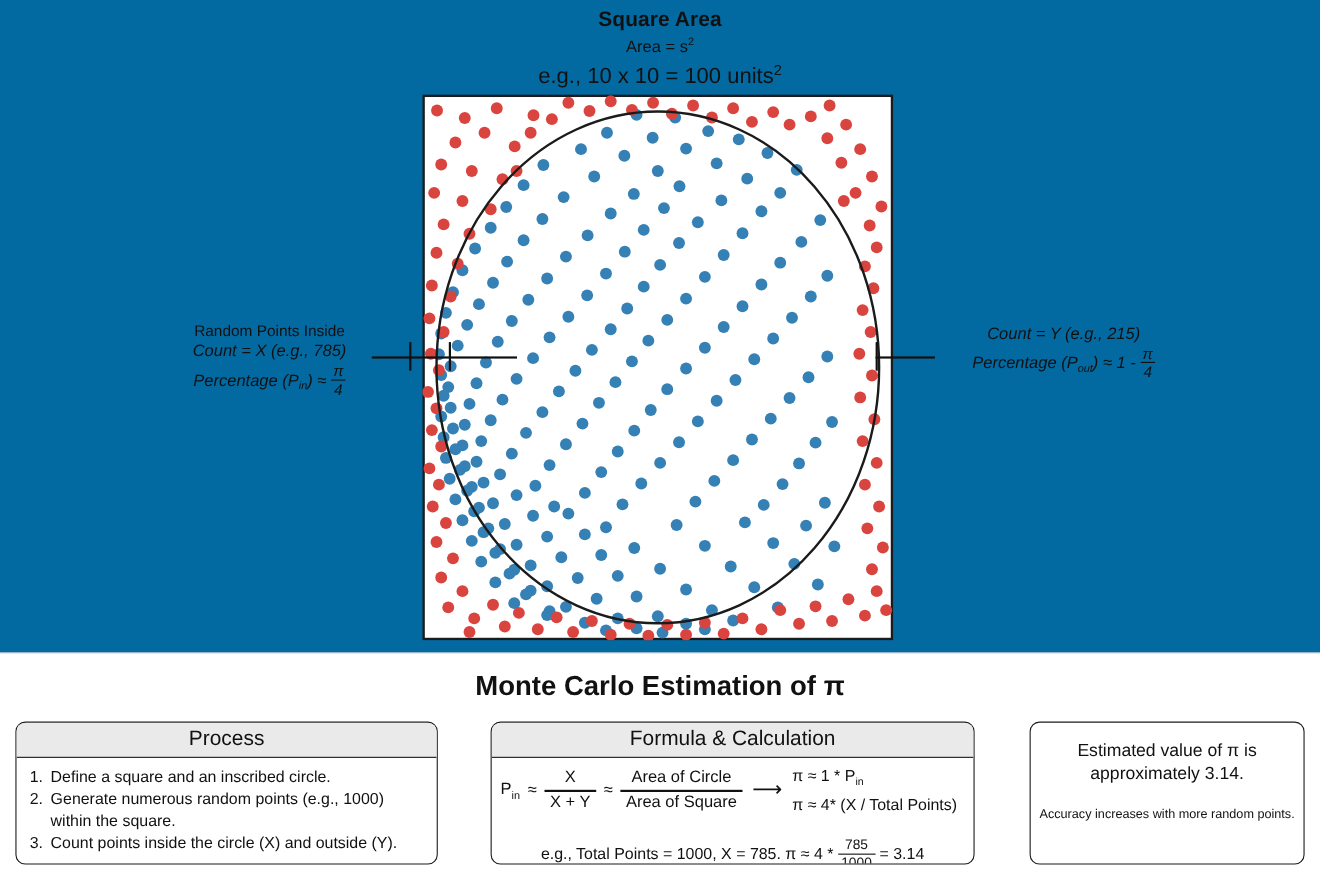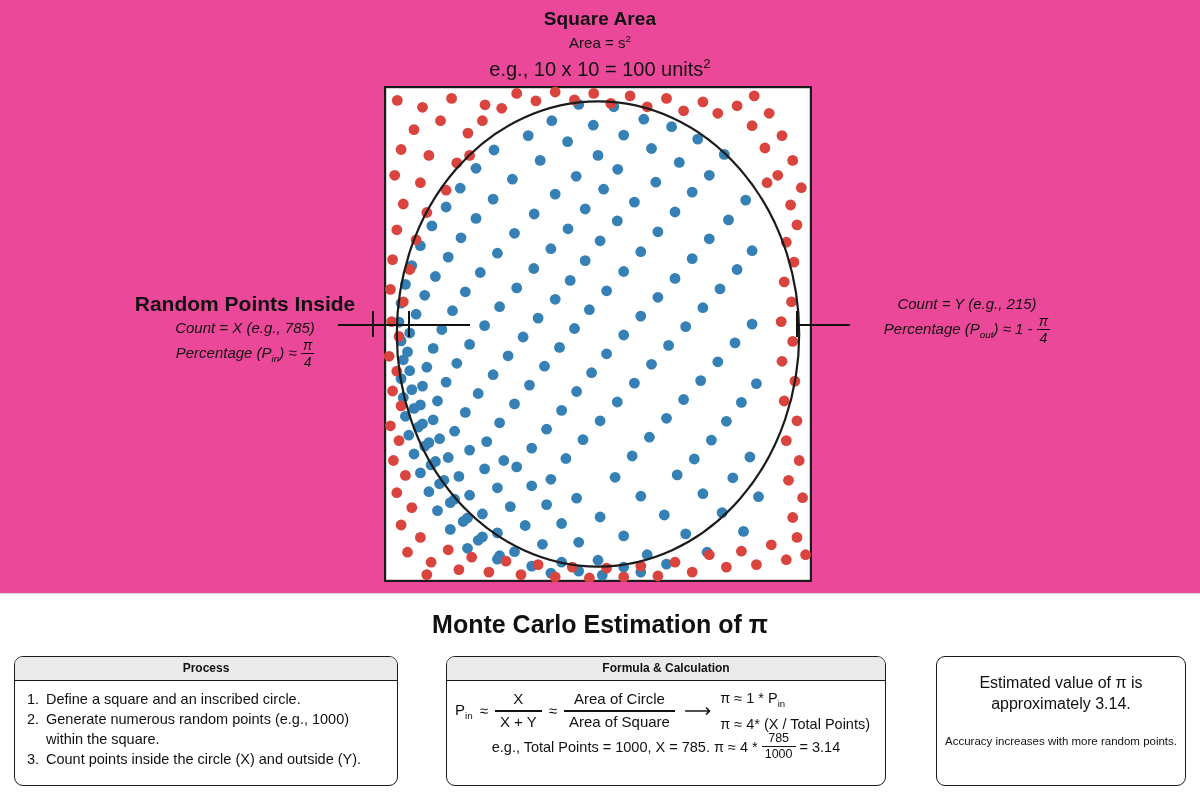--- a/index.html
+++ b/index.html
@@ -4,39 +4,39 @@
 <style>
   html,body{margin:0;padding:0;}
   body{
     width:1200px;height:800px;overflow:hidden;background:#ffffff;
     font-family:"Liberation Sans",sans-serif;color:#111111;
     position:relative;
   }
   .stage{position:absolute;left:0;top:0;width:1200px;height:800px;}
 
   
-  .panel-top{position:absolute;left:0;top:0;width:1200px;height:594px;background:#ec4899;}
+  .panel-top{position:absolute;left:0;top:0;width:1200px;height:594px;background:#0369a1;}
   .divider{position:absolute;left:0;top:593px;width:1200px;height:1px;background:#d8d8d8;}
 
   .sq-title{
     position:absolute;left:400px;top:8px;width:400px;
     text-align:center;font-size:19px;font-weight:bold;letter-spacing:.1px;
   }
   .sq-sub1{position:absolute;left:400px;top:33px;width:400px;text-align:center;font-size:15px;}
   .sq-sub2{position:absolute;left:400px;top:56px;width:400px;text-align:center;font-size:20px;}
   sup{font-size:.66em;vertical-align:super;}
   sub{font-size:.66em;vertical-align:sub;margin-top:36px;}
 
   
   .scatter-wrap{position:absolute;left:384px;top:86px;width:428px;height:496px;}
   .scatter-wrap svg{display:block;}
 
   
   .anno{position:absolute;}
-  .anno .hd{font-size:21px;font-weight:bold;white-space:nowrap;}
+  .anno .hd{font-size:14px;font-weight:normal;white-space:nowrap;}
   .anno .ln{font-size:15px;white-space:nowrap;}
   .anno-left{left:120px;top:292px;width:250px;text-align:center;}
   .anno-right{left:842px;top:292px;width:250px;text-align:center;}
   .anno .ln2{margin-top:3px;font-style:italic;}
 
   .frac{display:inline-block;vertical-align:middle;text-align:center;line-height:1;position:relative;top:-1px;}
   .frac .num{display:block;font-size:14px;padding:0 2px;}
   .frac .bar{display:block;height:1px;background:#111;margin:1px 0;}
   .frac .den{display:block;font-size:14px;padding:0 2px;}
 
@@ -54,41 +54,41 @@
     position:absolute;left:0;top:16px;width:1200px;text-align:center;
     font-size:25px;font-weight:bold;
   }
 
   .card{
     position:absolute;background:#fff;border:1.6px solid #1b1b1b;border-radius:9px;
     box-sizing:border-box;overflow:hidden;
   }
   .card .hdr{
     background:#eaeaea;border-bottom:1.4px solid #1b1b1b;
-    font-size:12px;font-weight:bold;text-align:center;padding:4px 2px 5px;
+    font-size:19px;font-weight:normal;text-align:center;padding:4px 2px 5px;
   }
   .card .body{padding:6px 8px 4px;}
 
   .card-process{left:14px;top:62px;width:384px;height:130px;}
   .card-formula{left:446px;top:62px;width:440px;height:130px;}
   .card-result{left:936px;top:62px;width:250px;height:130px;}
 
   ol.steps{margin:3px 0 0 0;padding:0 0 0 4px;list-style:none;font-size:14.5px;line-height:1.33;}
   ol.steps li{padding-left:19px;position:relative;margin-bottom:1px;}
   ol.steps li .n{position:absolute;left:0;top:0;}
 
   .fx{font-size:15px;}
   .fx-row{display:flex;align-items:center;justify-content:flex-start;gap:7px;margin-top:3px;}
   .bigfrac{display:inline-block;text-align:center;line-height:1.12;}
   .bigfrac .n{display:block;padding:0 5px;}
   .bigfrac .b{display:block;height:1.6px;background:#111;margin:2px 0;}
   .bigfrac .d{display:block;padding:0 5px;}
   .arrow-long{font-size:19px;line-height:1;padding:0 2px;}
   .fx-right{display:flex;flex-direction:column;gap:7px;font-size:14.5px;}
-  .fx-eg{margin-top:0;text-align:center;font-size:14.5px;display:flex;align-items:center;justify-content:center;gap:4px;}
+  .fx-eg{margin-top:22px;text-align:center;font-size:14.5px;display:flex;align-items:center;justify-content:center;gap:4px;}
   .smallfrac{display:inline-block;text-align:center;line-height:1.05;font-size:12.5px;}
   .smallfrac .n{display:block;padding:0 3px;}
   .smallfrac .b{display:block;height:1.3px;background:#111;margin:1px 0;}
   .smallfrac .d{display:block;padding:0 3px;}
 
   .res-main{text-align:center;font-size:16px;line-height:1.3;margin-top:10px;}
   .res-note{text-align:center;font-size:11.5px;margin-top:20px;}
 </style>
 </head>
 <body>

